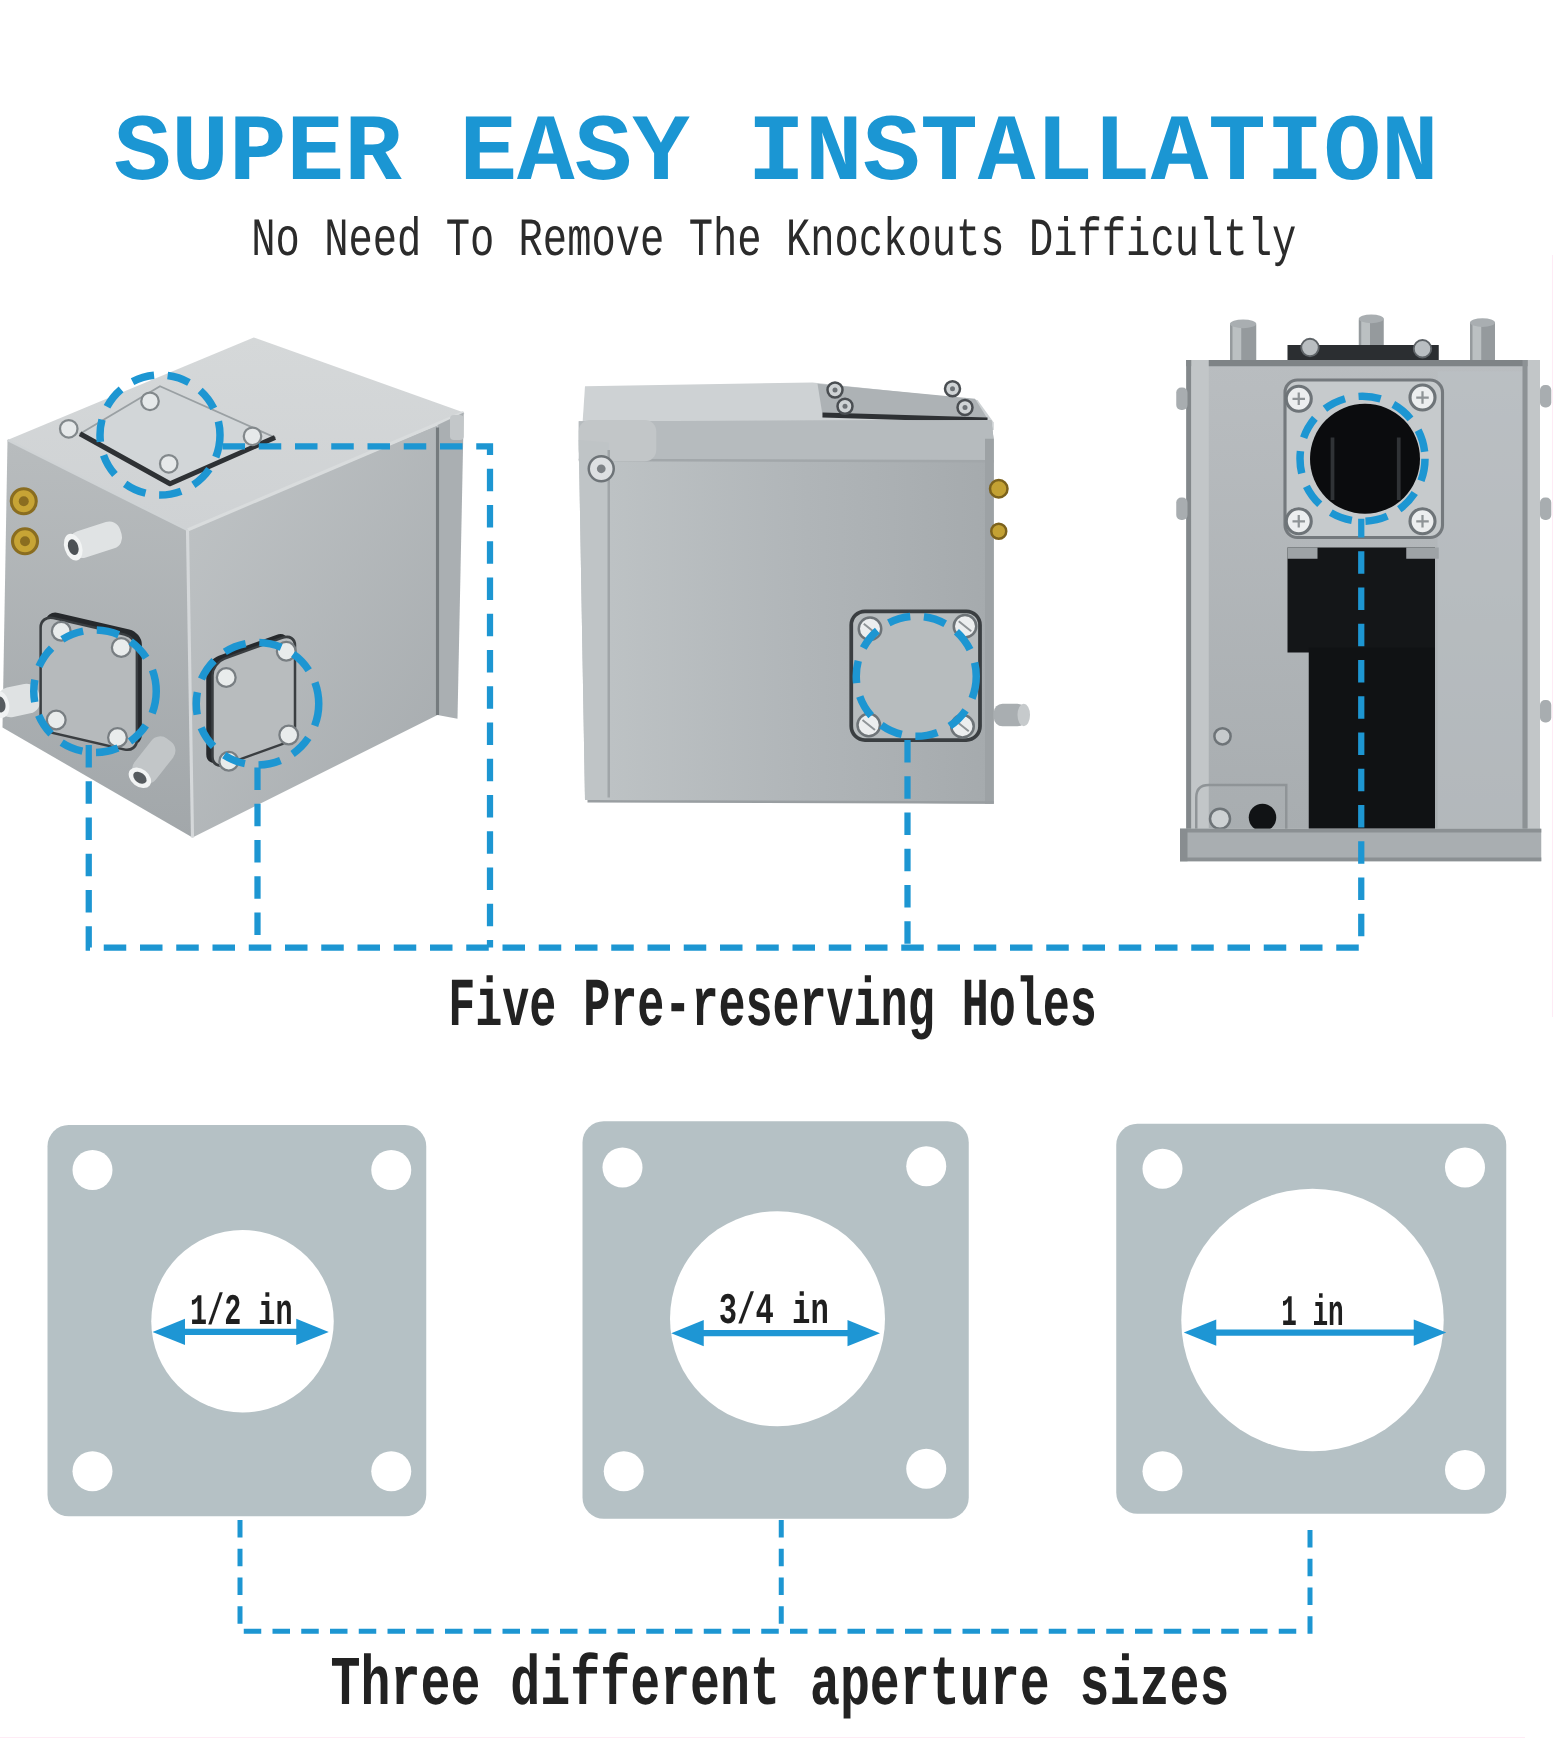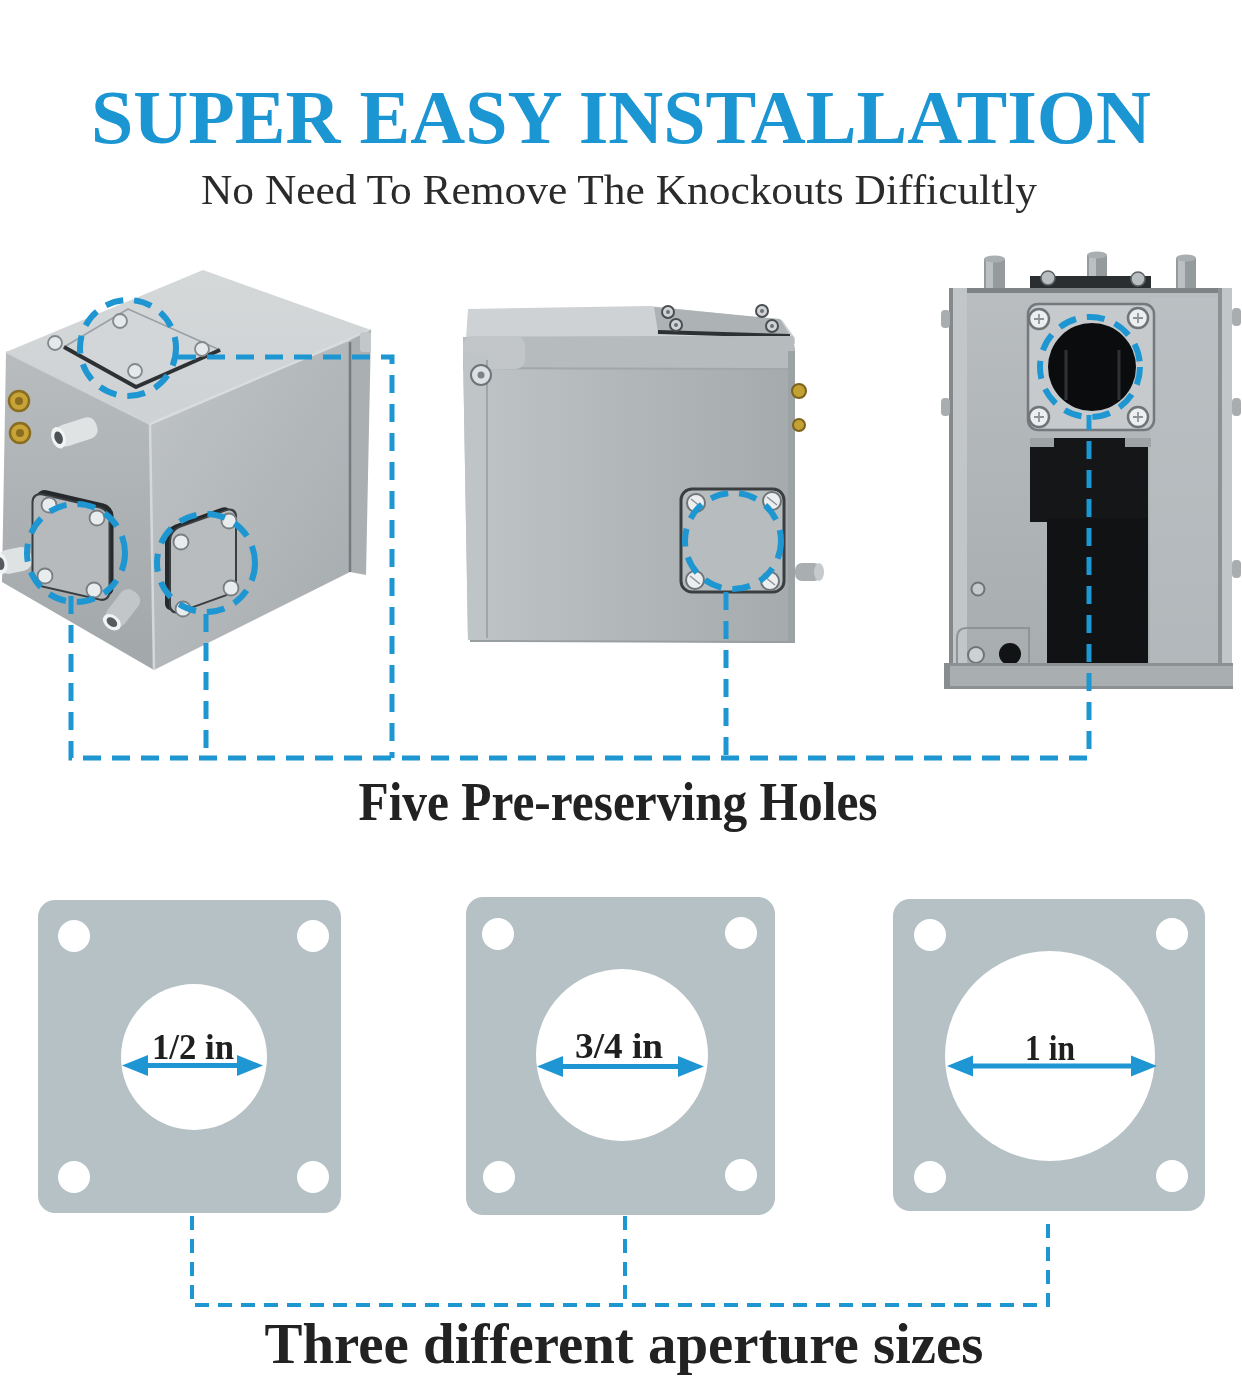--- a/index.html
+++ b/index.html
@@ -1,17 +1,17 @@
 <!DOCTYPE html>
 <html><head>
 <meta charset="utf-8">
 <style>
   html,body{margin:0;padding:0;background:#ffffff;}
   .page{width:1242px;height:1390px;position:relative;background:#f9a8d4;overflow:hidden;
-        font-family:Liberation Serif, serif;}
+        font-family:Liberation Mono, monospace;}
 </style>
 </head>
 <body>
 <div class="page">
 <svg width="1242" height="1390" viewBox="0 0 1242 1390">
 <defs>
   <linearGradient id="gTop" x1="0" y1="0" x2="0" y2="1">
     <stop offset="0" stop-color="#d5d8d9"></stop>
           <stop offset="1" stop-color="#cfd2d4"></stop>
   </linearGradient>

